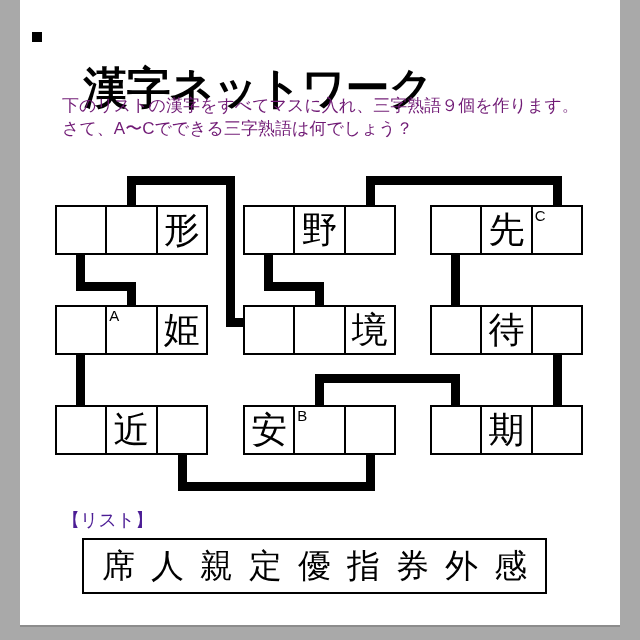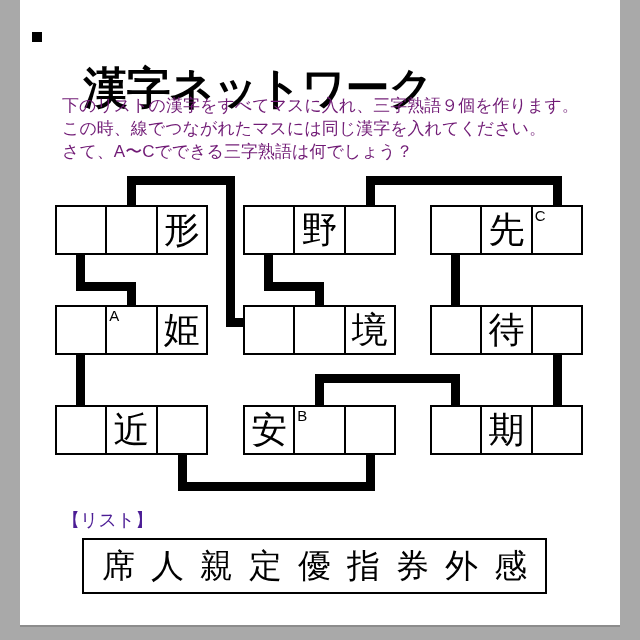--- a/index.html
+++ b/index.html
@@ -23,21 +23,20 @@
 <body>
 
 <div id="screen">
   <div id="card"></div>
   <div id="corner-mark"></div>
 
   <h1 id="title">漢字ネットワーク</h1>
 
   <div id="instructions">
     <div>下のリストの漢字をすべてマスに入れ、三字熟語９個を作ります。</div>
-    <div>この時、線でつながれたマスには同じ漢字を入れてください。</div>
     <div>さて、A〜Cでできる三字熟語は何でしょう？</div>
   </div>
 
   <div>
     <div class="seg" style="left:127px;top:176px;width:9px;height:29px"></div>
     <div class="seg" style="left:127px;top:176px;width:108px;height:9px"></div>
     <div class="seg" style="left:226px;top:176px;width:9px;height:151px"></div>
     <div class="seg" style="left:226px;top:318px;width:19px;height:9px"></div>
   </div>
   <div>

